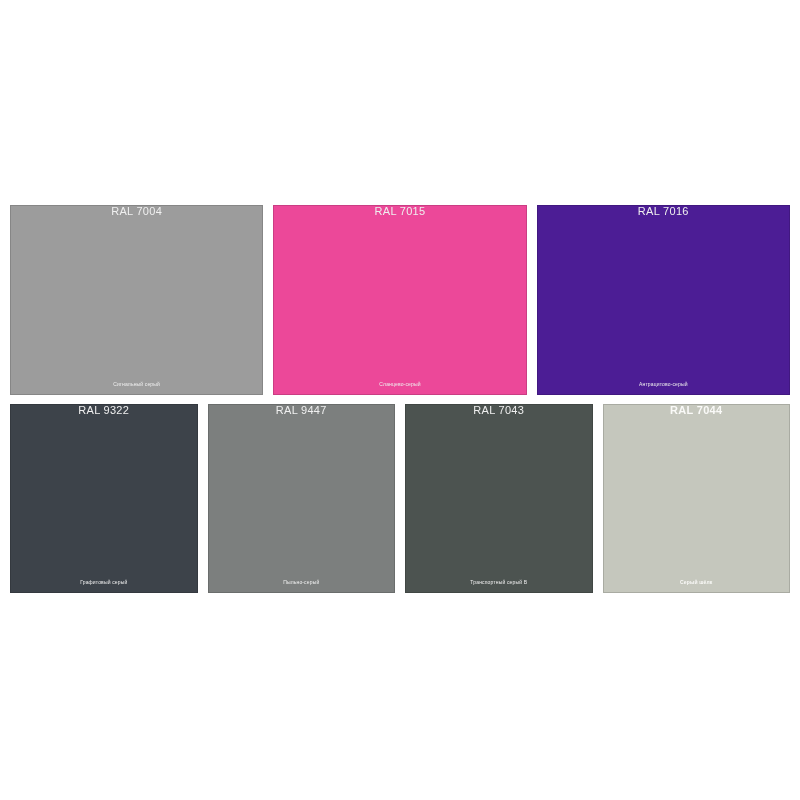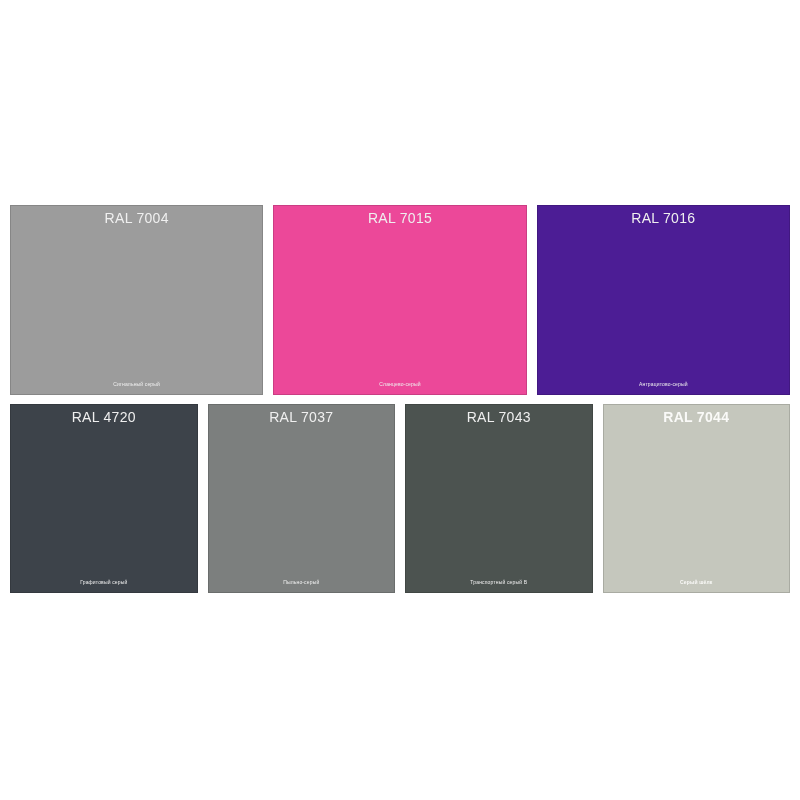--- a/index.html
+++ b/index.html
@@ -63,22 +63,21 @@
     top: 0;
     right: 0;
     bottom: 0;
     box-shadow: inset 0 0 0 1px rgba(0, 0, 0, 0.14);
     pointer-events: none;
   }
 
   .swatch-code {
     position: relative;
     z-index: 2;
-    margin-top: 7px;
-    font-size: 14px;
+    font-size: 11px;
     line-height: 13px;
     letter-spacing: 0.3px;
     text-align: center;
     white-space: nowrap;
   }
 
   .swatch-name {
     position: absolute;
     left: 0;
     right: 0;
@@ -107,25 +106,25 @@
         <div class="swatch-name" style="color: rgb(239, 239, 239);">Сланцево-серый</div>
       </div>
       <div class="swatch-card" style="background-color: #4c1d95;">
         <div class="swatch-code" style="color: rgb(239, 239, 239);">RAL 7016</div>
         <div class="swatch-name" style="color: rgb(239, 239, 239);">Антрацитово-серый</div>
       </div>
     </div>
 
     <div class="swatch-row">
       <div class="swatch-card" style="background-color: rgb(61, 67, 74);">
-        <div class="swatch-code" style="color: rgb(239, 239, 239);">RAL 4720</div>
+        <div class="swatch-code" style="color: rgb(239, 239, 239);">RAL 9322</div>
         <div class="swatch-name" style="color: rgb(239, 239, 239);">Графитовый серый</div>
       </div>
       <div class="swatch-card" style="background-color: rgb(124, 127, 126);">
-        <div class="swatch-code" style="color: rgb(240, 240, 240);">RAL 7037</div>
+        <div class="swatch-code" style="color: rgb(240, 240, 240);">RAL 9447</div>
         <div class="swatch-name" style="color: rgb(240, 240, 240);">Пыльно-серый</div>
       </div>
       <div class="swatch-card" style="background-color: rgb(76, 83, 80);">
         <div class="swatch-code" style="color: rgb(239, 239, 239);">RAL 7043</div>
         <div class="swatch-name" style="color: rgb(239, 239, 239);">Транспортный серый B</div>
       </div>
       <div class="swatch-card" style="background-color: rgb(197, 199, 189); font-weight: bold;">
         <div class="swatch-code" style="color: rgb(250, 250, 248);">RAL 7044</div>
         <div class="swatch-name" style="color: rgb(250, 250, 248);">Серый шёлк</div>
       </div>

